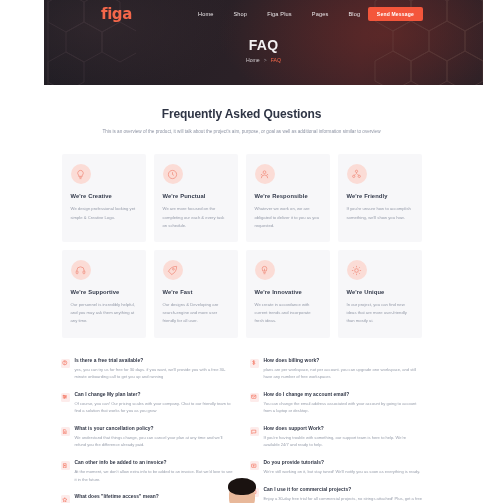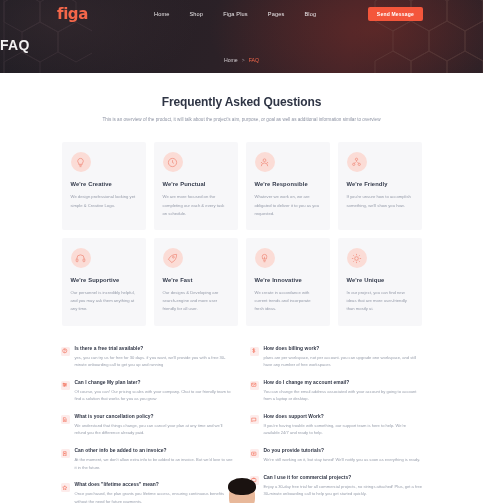--- a/index.html
+++ b/index.html
@@ -6,26 +6,27 @@
   html, body {
     width: 483px; height: 503px;
     font-family: "Liberation Sans", sans-serif;
     background: #ffffff;
     overflow: hidden;
   }
 
   
   .hero {
     position: relative;
-    height: 73px;
+    height: 85px;
     background:
       radial-gradient(ellipse 240px 120px at 78% 40%, rgba(120,45,40,0.55) 0%, rgba(40,38,45,0) 70%),
       radial-gradient(ellipse 200px 100px at 12% 30%, rgba(60,45,50,0.5) 0%, rgba(35,33,40,0) 70%),
       linear-gradient(100deg, #1f1d24 0%, #2b2127 45%, #3b2228 72%, #241f26 100%);
     overflow: hidden;
+    margin-left: 44px;
   }
   .hex-deco {
     position: absolute; right: -10px; top: -14px;
     width: 130px; height: 110px; opacity: .30;
   }
   .hex-deco-l {
     position: absolute; left: 2px; top: -8px;
     width: 90px; height: 95px; opacity: .22;
   }
 
@@ -47,21 +48,21 @@
     letter-spacing: .15px; font-weight: 500; white-space: nowrap;
   }
   .send-btn {
     margin-left: auto; margin-right: 44px;
     background: #f4563b; color: #fff;
     font-size: 5px; font-weight: 600;
     padding: 4px 9px; border: none; border-radius: 2px;
     letter-spacing: .2px; cursor: pointer; white-space: nowrap;
   }
 
-  .hero-body { position: relative; z-index: 4; margin-top: 9px; }
+  .hero-body { position: relative; z-index: 4; text-align: center; margin-top: 9px; }
   .hero-title {
     color: #f3f1f2; font-size: 14px; font-weight: 600; letter-spacing: .3px;
   }
   .breadcrumb {
     margin-top: 4px; font-size: 5.2px; color: #cfc9cd;
     display: flex; justify-content: center; align-items: center; gap: 4px;
   }
   .breadcrumb .crumb-sep { color: #9a9399; font-size: 5px; }
   .breadcrumb .crumb-current { color: #f4674a; }
   .breadcrumb a { color: #cfc9cd; text-decoration: none; }

